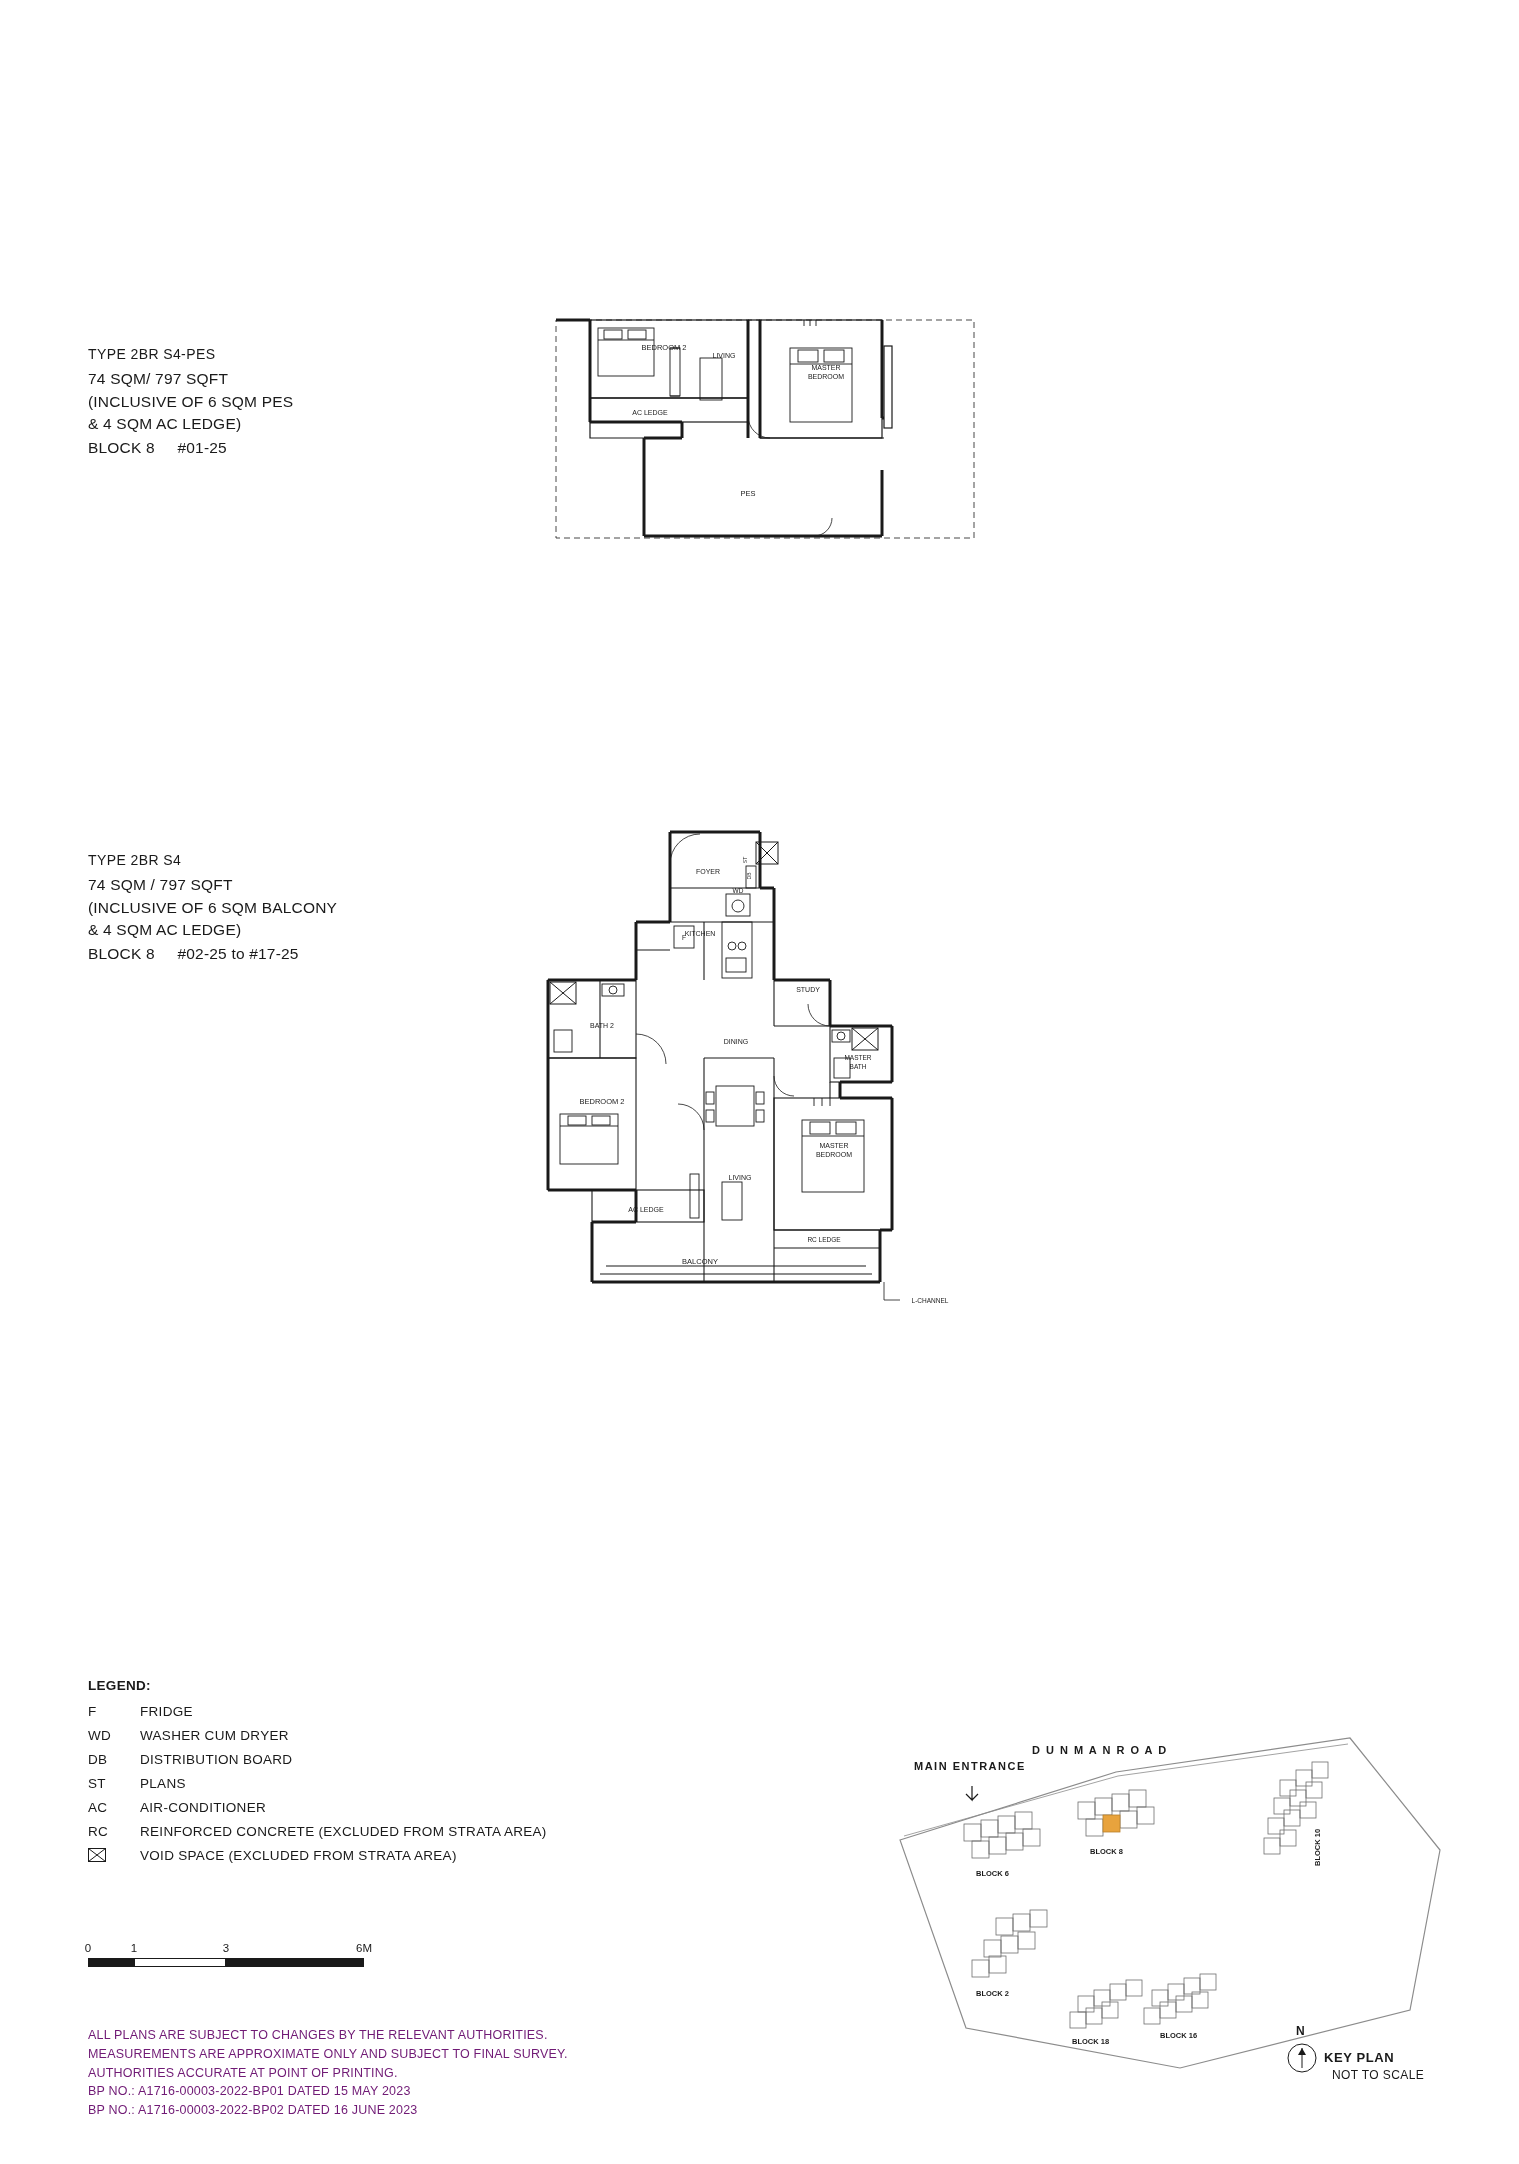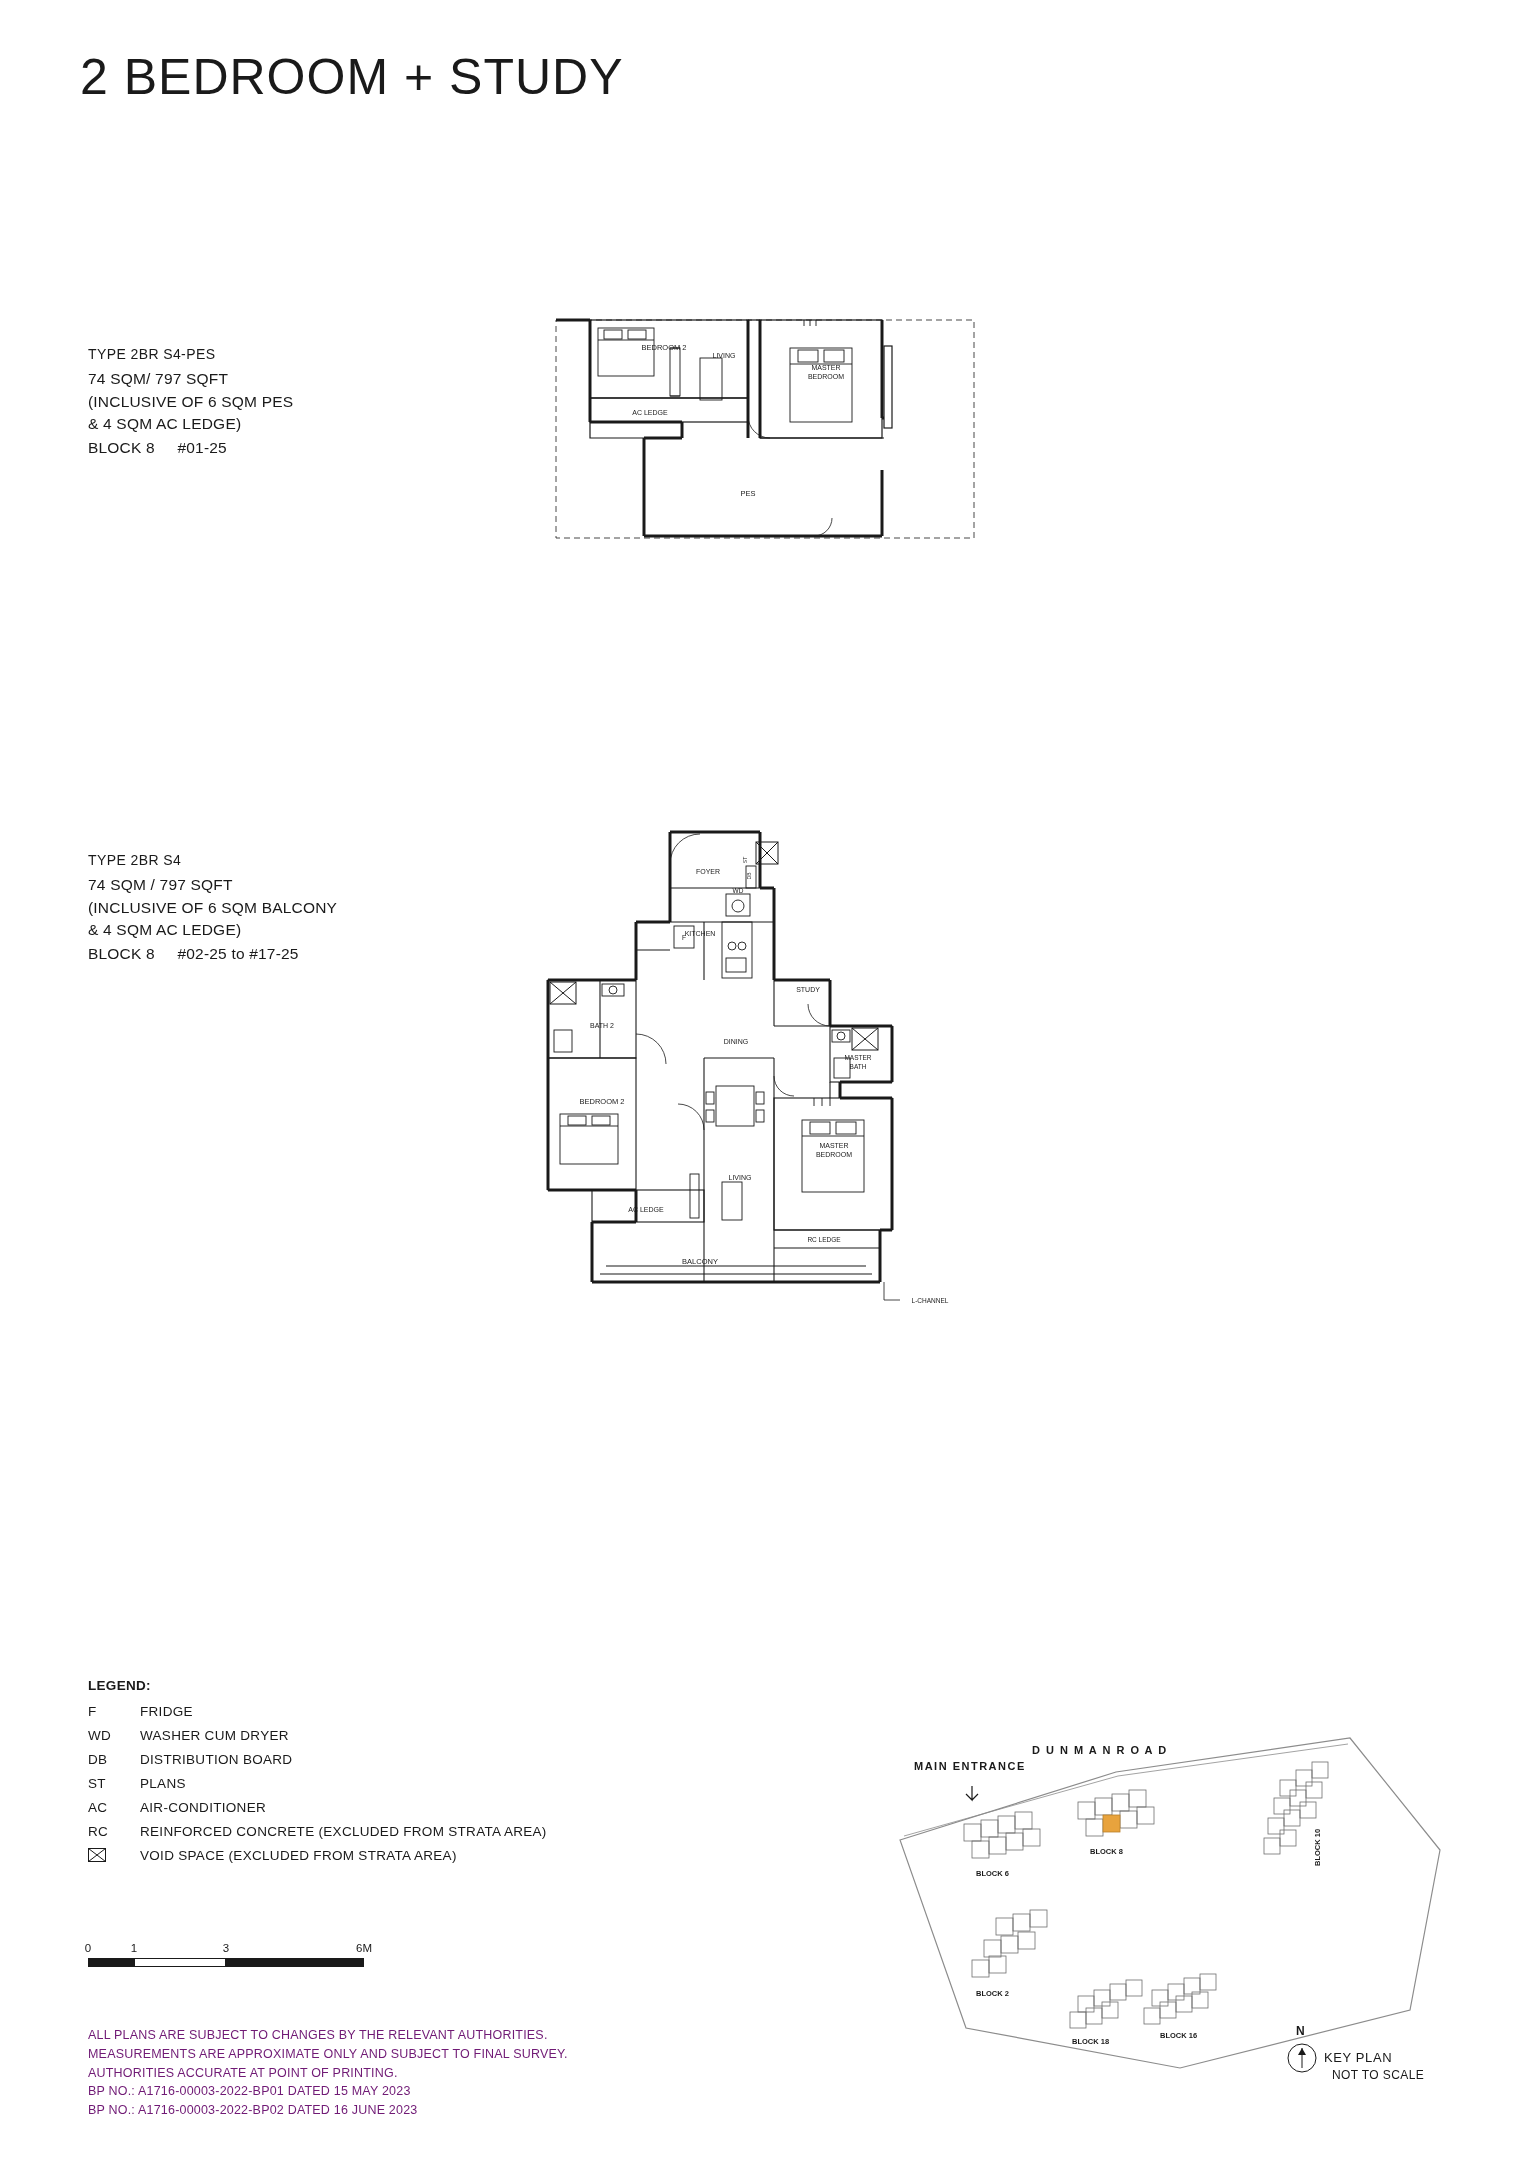--- a/index.html
+++ b/index.html
@@ -140,21 +140,21 @@
     font-size: 11px;
     letter-spacing: 1.5px;
     font-weight: bold;
     color: #1a1a1a;
     white-space: nowrap;
     padding-left: 24px;
   }
   .kp-caption {
     position: absolute;
     font-size: 13px;
-    font-weight: normal;
+    font-weight: bold;
     letter-spacing: 0.6px;
     color: #1a1a1a;
     white-space: nowrap;
   }
   .kp-subcaption {
     position: absolute;
     font-size: 12px;
     letter-spacing: 0.4px;
     color: #1a1a1a;
     white-space: nowrap;
@@ -164,21 +164,20 @@
     font-size: 12px;
     font-weight: bold;
     color: #1a1a1a;
   }
 </style>
 </head>
 <body>
 
 <div class="page">
 
-  <div id="page-title">2 BEDROOM + STUDY</div>
 
   <div class="plan-info" id="info-pes">
     <div class="type-name">TYPE 2BR S4-PES</div>
     <div class="line">74 SQM/ 797 SQFT</div>
     <div class="line">(INCLUSIVE OF 6 SQM PES</div>
     <div class="line">&amp; 4 SQM AC LEDGE)</div>
     <div class="line block-line">
       <span>BLOCK 8</span>&nbsp;&nbsp;&nbsp;&nbsp;&nbsp;<span>#01-25</span>
     </div>
   </div>

